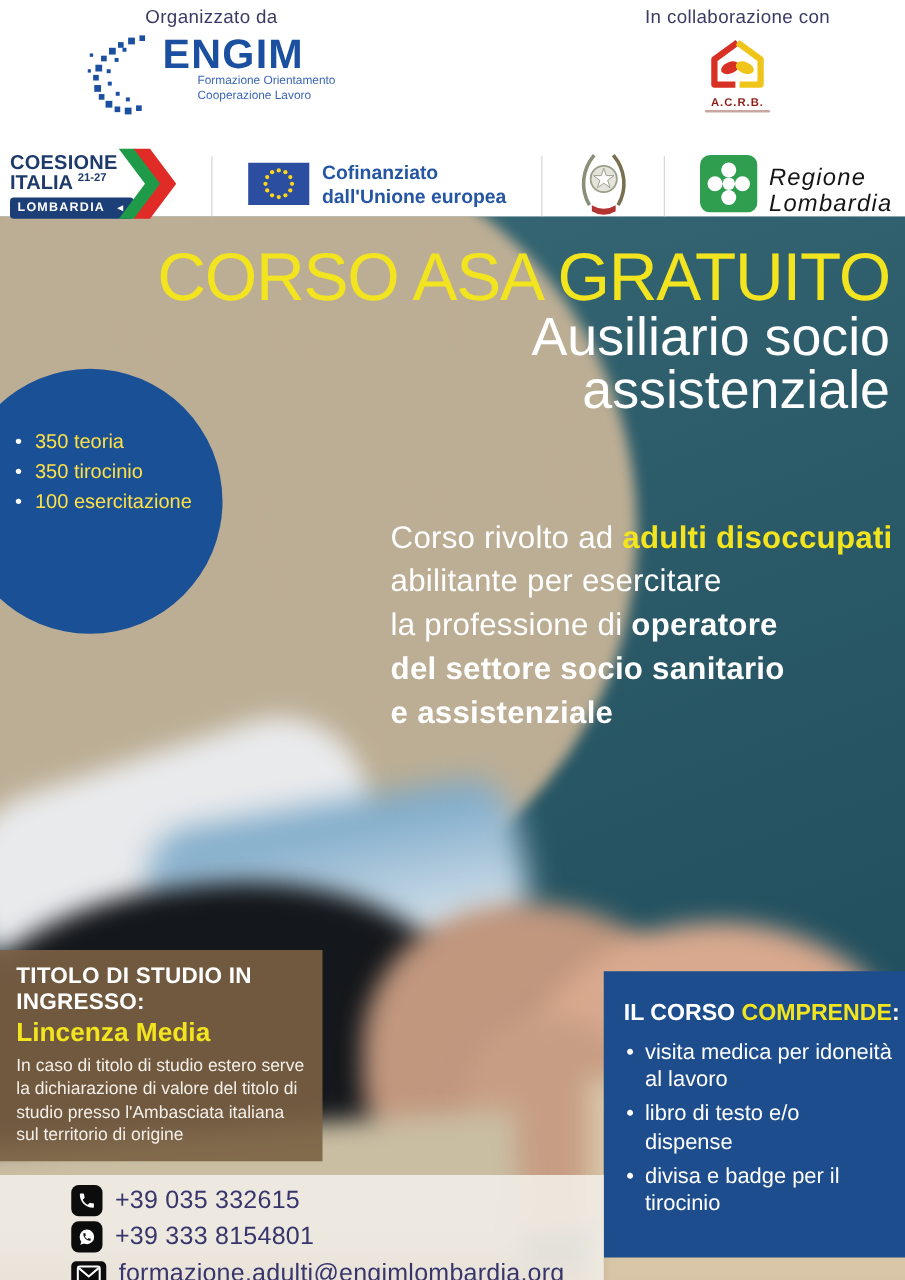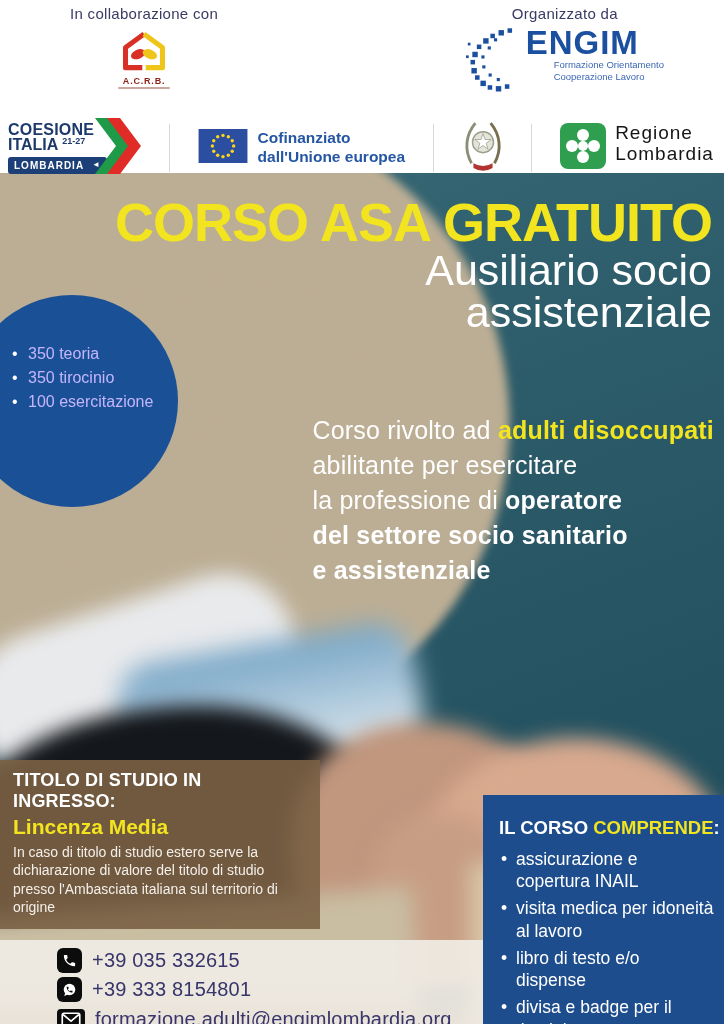--- a/index.html
+++ b/index.html
@@ -26,21 +26,21 @@
   .coesione-txt { display:flex; flex-direction:column; }
   .coesione-l1 { font-size:16px; font-weight:700; color:#1d3a6b; line-height:.95; letter-spacing:.2px; }
   .coesione-l2 { font-size:16px; font-weight:700; color:#1d3a6b; line-height:1; }
   .coesione-years { font-size:9px; vertical-align:super; }
   .lombardia-pill { margin-top:3px; background:#1d3f77; color:#fff; font-size:10px; font-weight:700; letter-spacing:1px; padding:3px 6px; border-radius:3px; display:flex; align-items:center; gap:8px; }
   .pill-arrow { font-size:8px; line-height:1; }
   .coesione-chevrons { margin-left:-14px; }
   .eu-block { display:flex; align-items:center; gap:10px; }
   .eu-flag { border-radius:2px; }
   .eu-text { font-size:15.5px; font-weight:700; color:#2456a4; line-height:1.2; }
-  .regione-block { display:flex; align-items:flex-start; gap:9px; }
+  .regione-block { display:flex; align-items:flex-end; gap:9px;font-style:italic; }
   .regione-text { font-size:19px; color:#151515; line-height:1.1; letter-spacing:1px; }
 
   
   .photo { position:absolute; top:173px; left:0; width:724px; height:851px; overflow:hidden; background:linear-gradient(160deg,#386a76 0%, #2b5a68 40%, #1e4a59 100%); }
   .blob { position:absolute; filter:blur(10px); }
   .sweater { left:-90px; top:-60px; width:600px; height:620px; transform:rotate(-14deg);
     background-color:#cbbda3;
     background-image:repeating-linear-gradient(55deg, rgba(92,76,54,.28) 0 2px, transparent 2px 8px),
                      repeating-linear-gradient(-55deg, rgba(92,76,54,.28) 0 2px, transparent 2px 8px);
     border-radius:42% 58% 60% 40%; filter:blur(5px); }
@@ -49,74 +49,59 @@
   .dark-cloth { left:-50px; top:535px; width:430px; height:270px; background:#14171b; transform:rotate(-7deg); border-radius:48%; }
   .hand-old { left:290px; top:550px; width:280px; height:260px; background:#c1977e; border-radius:46% 54% 50% 50%; }
   .hand-young { left:420px; top:565px; width:310px; height:250px; background:#d8a98e; border-radius:50%; }
   .fingers { left:370px; top:640px; width:140px; height:170px; background:#c79e84; border-radius:45%; }
   .cloth-beige { left:-50px; top:730px; width:470px; height:230px; background:#c9bda2; transform:rotate(-4deg); }
   .table-brown { left:-30px; top:835px; width:540px; height:130px; background:#8a6a4c; }
   .tan-right { left:470px; top:690px; width:280px; height:180px; background:#d9c6a8; }
 
   
   .hero { position:absolute; top:22px; right:12px; text-align:right; z-index:6; }
-  .hero-title { font-size:54px; font-weight:700; color:#f2e41e; letter-spacing:-1px; line-height:1; white-space:nowrap; }
+  .hero-title { font-size:54px; font-weight:400; color:#f2e41e; letter-spacing:-1px; line-height:1; white-space:nowrap; }
   .hero-sub { font-size:43px; font-weight:400; color:#ffffff; line-height:.92; margin-top:2px; }
 
   .duration-circle { position:absolute; left:-34px; top:122px; width:212px; height:212px; border-radius:50%; background:#1a5096; z-index:6; padding:50px 0 0 46px; }
   .duration-title { font-size:21px; font-weight:700; color:#f2e41e; margin-bottom:7px; }
   .duration-list { list-style:none; }
-  .duration-list li { font-size:16px; color:#c4b5fd; margin-bottom:6px; position:relative; padding-left:16px; }
+  .duration-list li { font-size:16px; color:#fde047; margin-bottom:6px; position:relative; padding-left:16px; }
   .duration-list li::before { content:"•"; position:absolute; left:0; color:#fff; }
 
   .description { position:absolute; top:240px; right:10px; text-align:left; z-index:6; font-size:25px; color:#fff; line-height:1.4; letter-spacing:.2px; }
   .description .hl { color:#f2e41e; font-weight:700; }
   .description .b { font-weight:700; }
 
-  .req-box { position:absolute; left:0; top:587px; width:320px; background:rgba(122,96,68,.9); z-index:6; padding:10px 12px 12px 13px; }
+  .req-box { position:absolute; left:0; top:587px; width:258px; background:rgba(122,96,68,.9); z-index:6; padding:10px 12px 12px 13px; }
   .req-title { font-size:18px; font-weight:700; color:#ffffff; letter-spacing:.2px; }
   .req-value { font-size:21px; font-weight:700; color:#f2e41e; margin:3px 0 4px; }
   .req-note { font-size:14px; color:#f4efe9; line-height:1.32; }
 
-  .includes-box { position:absolute; left:483px; top:622px; width:241px; height:229px; background:#1d4d8c; z-index:7; padding:22px 10px 0 16px; overflow:hidden; }
+  .includes-box { position:absolute; left:483px; top:604px; width:241px; height:229px; background:#1d4d8c; z-index:7; padding:22px 10px 0 16px; overflow:hidden; }
   .includes-title { font-size:18.5px; font-weight:700; color:#ffffff; white-space:nowrap; }
   .includes-title .hl { color:#f2e41e; }
   .includes-list { list-style:none; margin-top:9px; }
   .includes-list li { font-size:17.5px; color:#ffffff; line-height:1.27; margin-bottom:5px; position:relative; padding-left:17px; }
   .includes-list li::before { content:"•"; position:absolute; left:2px; color:#fff; }
 
   .contacts { position:absolute; left:0; top:767px; width:483px; height:84px; background:rgba(240,236,228,.93); z-index:7; padding:8px 0 0 13px; }
   .contact-row { display:flex; align-items:center; gap:10px; margin-bottom:4px;padding-left:44px; }
   .contact-row.email { margin-top:6px; }
   .icon-chip { width:25px; height:25px; background:#0c0c0c; border-radius:6px; display:flex; align-items:center; justify-content:center; flex:0 0 auto; }
   .icon-chip.mail { width:28px; height:22px; border-radius:4px; }
   .contact-text { font-size:20px; color:#37356b; letter-spacing:.2px; }
 </style>
 </head>
 <body>
 
 <div class="poster">
 
   <div class="header">
     <div class="org-row">
-      <div class="org-col">
-        <div class="org-label">In collaborazione con</div>
-        <div class="acrb-logo">
-          <span>
-            <svg width="52" height="42" viewBox="0 0 60 50" aria-hidden="true">
-              <path d="M30,6 L8,22 L8,46 L28,46" fill="none" stroke="#d93026" stroke-width="6" stroke-linejoin="round"></path>
-              <path d="M30,6 L52,22 L52,46 L32,46" fill="none" stroke="#f0c519" stroke-width="6" stroke-linejoin="round"></path>
-              <ellipse cx="23" cy="30" rx="9" ry="5.5" fill="#d93026" transform="rotate(-22 23 30)"></ellipse>
-              <ellipse cx="37" cy="30" rx="9" ry="5.5" fill="#f0c519" transform="rotate(22 37 30)"></ellipse>
-            </svg>
-          </span>
-          <div class="acrb-name">A.C.R.B.</div>
-          <div class="acrb-subline"></div>
-        </div>
-      </div>
       <div class="org-col">
         <div class="org-label">Organizzato da</div>
         <div class="engim-logo">
           <span>
             <svg width="56" height="66" viewBox="0 0 62 72" aria-hidden="true">
               <g fill="#1b4fa0">
                 <rect x="46" y="2" width="5" height="5"></rect>
                   <rect x="36" y="4" width="6" height="6"></rect>
                   <rect x="27" y="8" width="5" height="5"></rect>
                 <rect x="19" y="13" width="6" height="6"></rect>
@@ -140,20 +125,35 @@
               </g>
             </svg>
           </span>
           <div class="engim-text">
             <div class="engim-name">ENGIM</div>
             <div class="engim-tag">Formazione Orientamento</div>
             <div class="engim-tag">Cooperazione Lavoro</div>
           </div>
         </div>
       </div>
+      <div class="org-col">
+        <div class="org-label">In collaborazione con</div>
+        <div class="acrb-logo">
+          <span>
+            <svg width="52" height="42" viewBox="0 0 60 50" aria-hidden="true">
+              <path d="M30,6 L8,22 L8,46 L28,46" fill="none" stroke="#d93026" stroke-width="6" stroke-linejoin="round"></path>
+              <path d="M30,6 L52,22 L52,46 L32,46" fill="none" stroke="#f0c519" stroke-width="6" stroke-linejoin="round"></path>
+              <ellipse cx="23" cy="30" rx="9" ry="5.5" fill="#d93026" transform="rotate(-22 23 30)"></ellipse>
+              <ellipse cx="37" cy="30" rx="9" ry="5.5" fill="#f0c519" transform="rotate(22 37 30)"></ellipse>
+            </svg>
+          </span>
+          <div class="acrb-name">A.C.R.B.</div>
+          <div class="acrb-subline"></div>
+        </div>
+      </div>
     </div>
 
     <div class="partners-row">
       <div class="coesione">
         <div class="coesione-txt">
           <div class="coesione-l1">COESIONE</div>
           <div class="coesione-l2"><span>ITALIA</span> <span class="coesione-years">21-27</span></div>
           <div class="lombardia-pill">
             <span>LOMBARDIA</span>
             <span class="pill-arrow">◄</span>
@@ -261,21 +261,20 @@
 
     <div class="req-box">
       <div class="req-title">TITOLO DI STUDIO IN INGRESSO:</div>
       <div class="req-value">Lincenza Media</div>
       <div class="req-note">In caso di titolo di studio estero serve la dichiarazione di valore del titolo di studio presso l'Ambasciata italiana sul territorio di origine</div>
     </div>
 
     <div class="includes-box">
       <div class="includes-title"><span>IL CORSO </span><span class="hl">COMPRENDE</span><span>:</span></div>
       <ul class="includes-list">
-        <li>assicurazione e copertura INAIL</li>
         <li>visita medica per idoneità al lavoro</li>
         <li>libro di testo e/o dispense</li>
         <li>divisa e badge per il tirocinio</li>
       </ul>
     </div>
 
     <div class="contacts">
       <div class="contact-row">
         <span class="icon-chip">
           <svg width="15" height="15" viewBox="0 0 24 24" aria-hidden="true">

